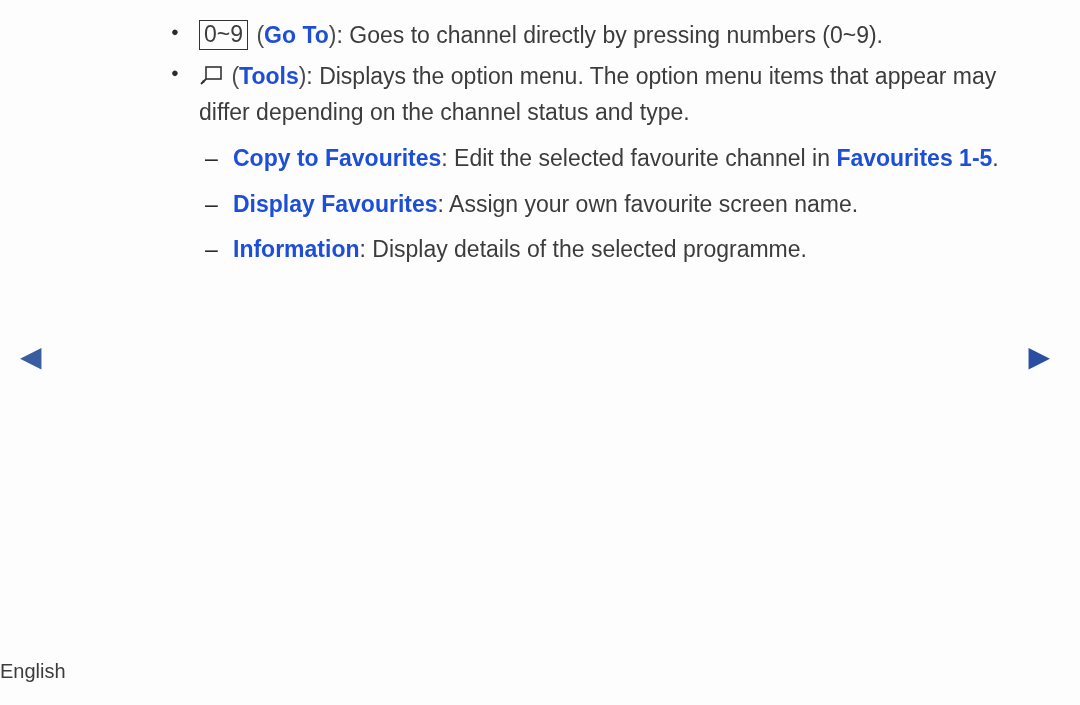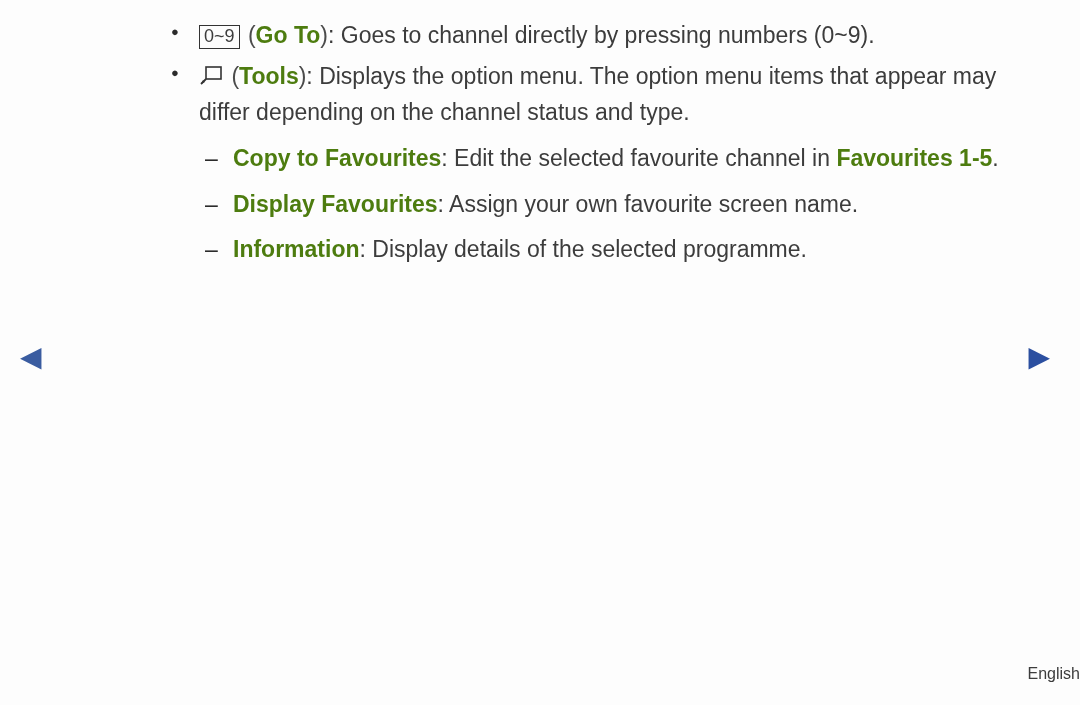--- a/index.html
+++ b/index.html
@@ -41,26 +41,26 @@
   }
   ul.sub > li::before {
     content: "–";
     position: absolute;
     left: 6px;
     top: 0;
     font-size: 23px;
     color: #2b2b2b;
     font-weight: 500;
   }
-  .label { color: #4d7c0f; font-weight: bold; }
+  .label { color: #1d4ed8; font-weight: bold; }
   .label-grey { color: #4b4b4b; }
   .box09 {
     display: inline-block;
     border: 1.5px solid #333;
-    font-size: 18px;
+    font-size: 23px;
     padding: 0 4px;
     line-height: 1.2;
     vertical-align: 1px;
     margin-right: 2px;
   }
   .icon {
     display: inline-block;
     vertical-align: middle;
     margin-right: 2px;
   }
@@ -70,22 +70,22 @@
     font-size: 28px;
     cursor: pointer;
     user-select: none;
   }
   .nav-left { left: 20px; color: #3a5ca0; }
   .nav-right { right: 30px; color: #2b4fa0; }
   .footer {
     position: absolute;
     bottom: 18px;
     width: 100%;
-    text-align: right;
-    font-size: 16px;
+    text-align: left;
+    font-size: 20px;
     color: #3c3c3c;
   }
 </style>
 </head>
 <body>
 
 <div class="content">
   <ul class="main">
     <li>
       <span class="box09">0~9</span>

